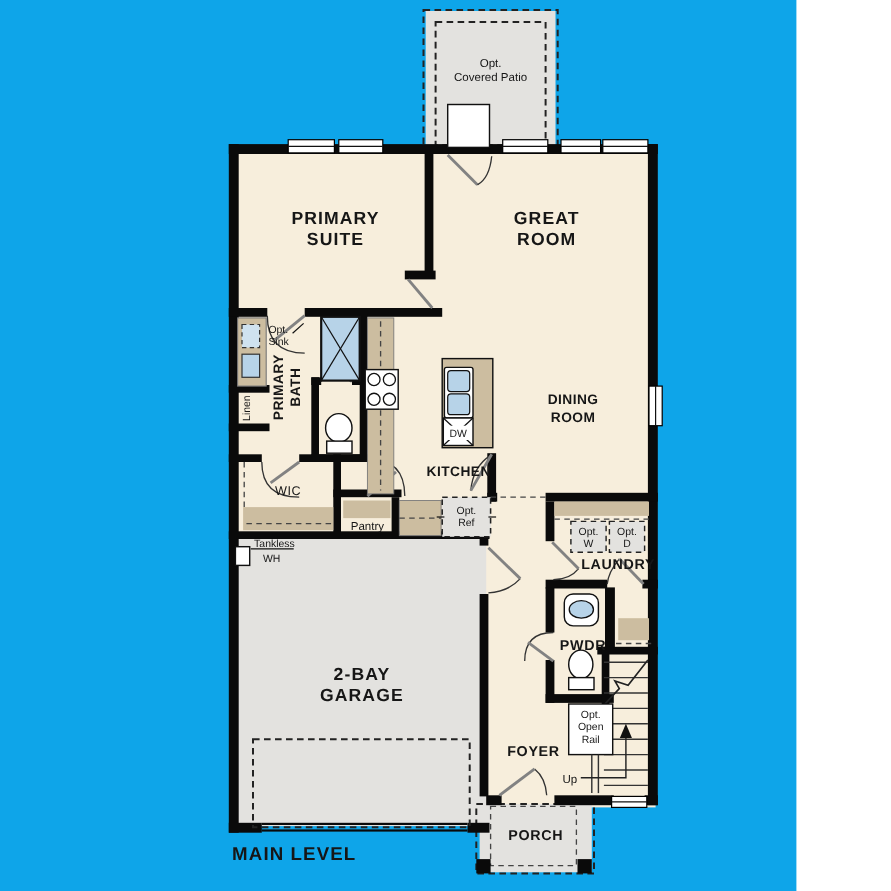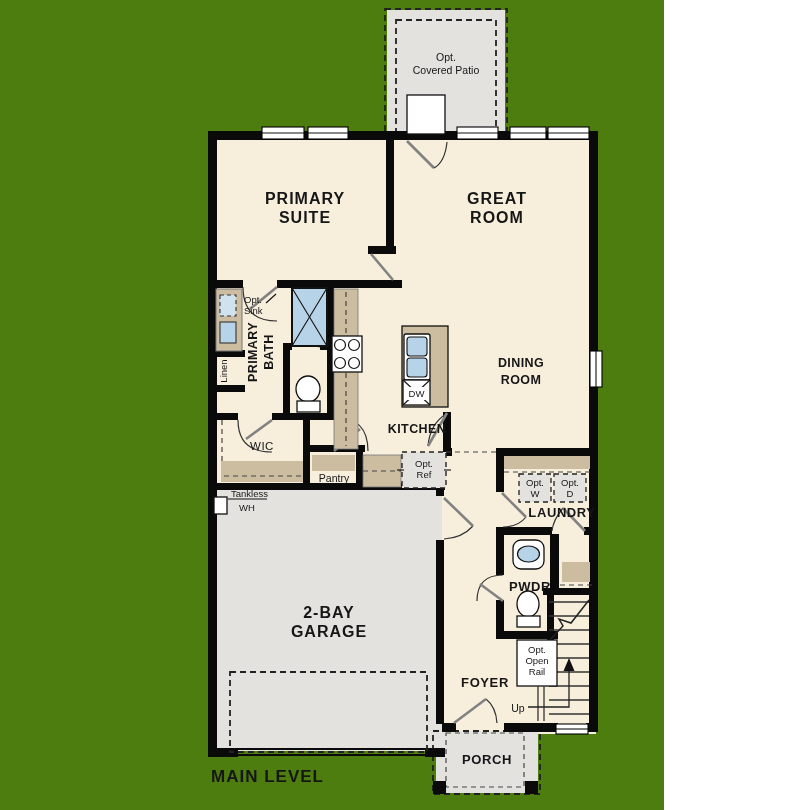--- a/index.html
+++ b/index.html
@@ -1,16 +1,16 @@
 <!DOCTYPE html>
 <html><head>
 <meta charset="utf-8">
 <style>
   html,body{margin:0;padding:0;background:#ffffff;}
-  .stage{width:664px;height:810px;position:relative;background:#4d7c0f;overflow:hidden;}
+  .stage{width:724px;height:810px;position:relative;background:#0ea5e9;overflow:hidden;}
   svg{display:block;font-family:"Liberation Sans", sans-serif;}
   text{fill:#161616;}
   .room-lg{font-size:16px;font-weight:bold;letter-spacing:1px;}
   .room-md{font-size:13px;font-weight:bold;letter-spacing:.6px;}
   .room-sm{font-size:12.5px;font-weight:bold;letter-spacing:.4px;}
   .lbl{font-size:9.5px;}
   .lbl-md{font-size:10.5px;}
   .lbl-wic{font-size:11.5px;letter-spacing:.5px;}
   .title{font-size:17px;font-weight:bold;letter-spacing:1px;}
   .mid{text-anchor:middle;}

